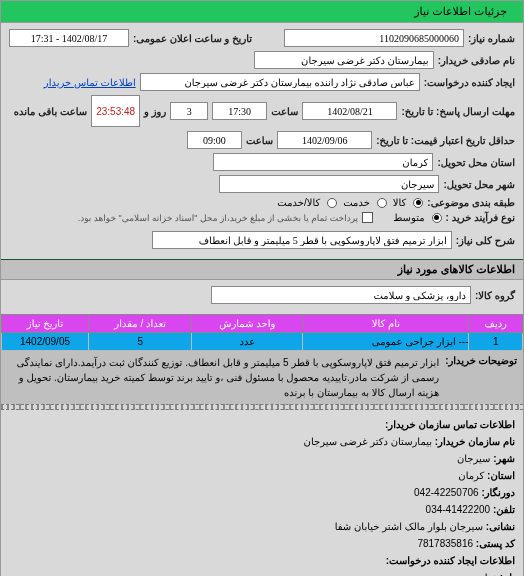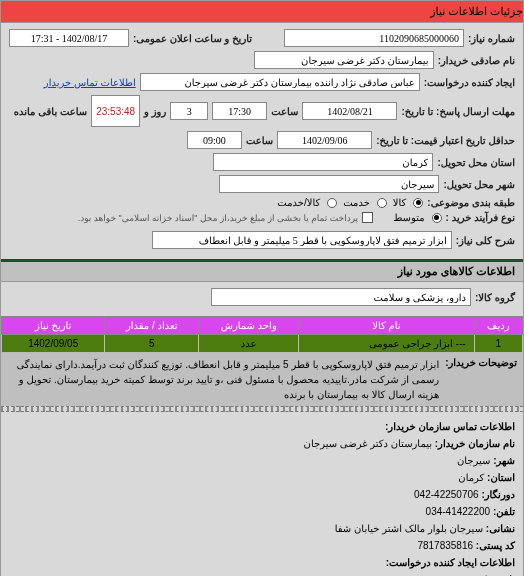--- a/index.html
+++ b/index.html
@@ -8,22 +8,22 @@
     font-size: 11px;
     background: #e8e8e8;
     width: 524px;
     direction: rtl;
   }
   .container {
     background: #d9d9d9;
     border: 1px solid #999;
   }
   .tab-header {
-    background: #ef4444;
-    padding: 4px 0;
+    background: #22c55e;
+    padding: 4px 16px;
     border-bottom: 1px solid #999;
     font-size: 11px;
   }
   .form-area {
     padding: 6px 8px;
     background: #d9d9d9;
   }
   .row {
     display: flex;
     align-items: center;
@@ -55,21 +55,21 @@
     color: #0044cc;
     text-decoration: underline;
     font-size: 10px;
     cursor: pointer;
   }
   .section-title {
     background: #c0c0c0;
     padding: 3px 8px;
     font-size: 11px;
     font-weight: bold;
-    border-top: 3px solid #14532d;
+    border-top: 1px solid #14532d;
     border-bottom: 1px solid #999;
   }
   .radio-group {
     display: inline-flex;
     gap: 6px;
     align-items: center;
   }
   .radio-item {
     display: inline-flex;
     align-items: center;
@@ -105,23 +105,23 @@
   }
   table.data th {
     background: #d946ef;
     color: #fff;
     padding: 3px 4px;
     border: 1px solid #888;
     font-weight: normal;
   }
   table.data td {
     border: 1px solid #bbb;
-    padding: 3px 8px;
+    padding: 3px 0;
     text-align: center;
-    background: #4d7c0f;
+    background: #0ea5e9;
   }
   .desc-block {
     background: #bfbfbf;
     padding: 4px 6px;
     font-size: 10px;
     display: flex;
     gap: 6px;
   }
   .desc-label {
     font-weight: bold;

